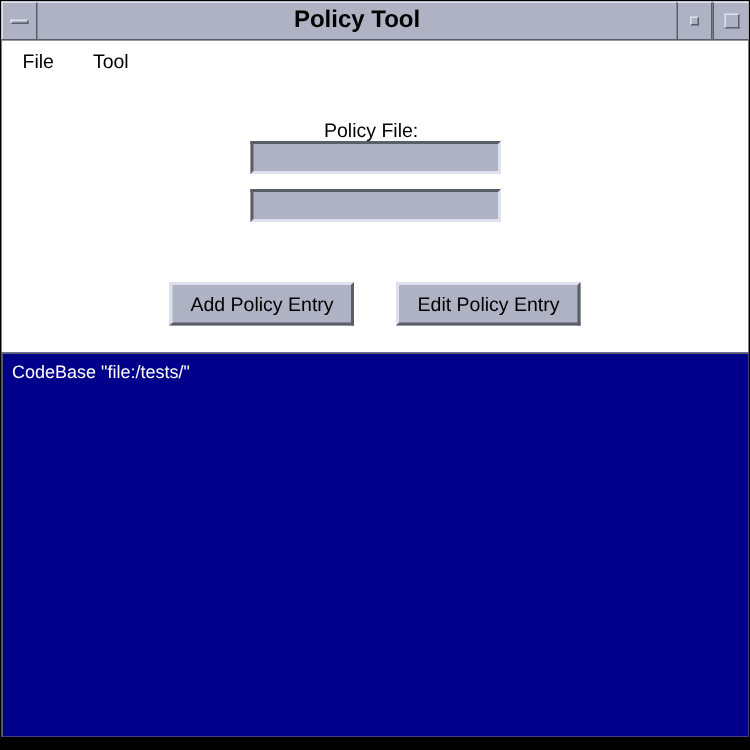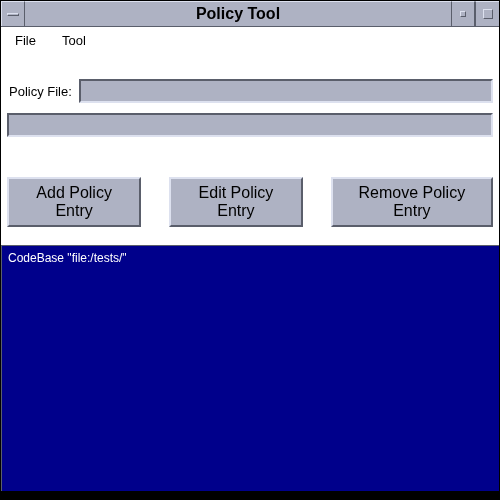--- a/index.html
+++ b/index.html
@@ -95,20 +95,21 @@
       flex-direction: column;
       padding: 0;
     }
     .form-area {
       padding: 26px 6px 6px 6px;
     }
     .form-row {
       display: flex;
       align-items: center;
       margin-bottom: 10px;
+      flex-direction: column;
     }
     .form-label {
       width: 72px;
       font-size: 13px;
       color: #000;
       padding-left: 2px;
     }
     .form-input {
       flex: 1;
       height: 24px;
@@ -128,21 +129,21 @@
       gap: 28px;
       padding: 24px 6px 18px 6px;
     }
     .btn {
       background: #aeb2c3;
       border-top: 2px solid #dde1ef;
       border-left: 2px solid #dde1ef;
       border-bottom: 2px solid #5a5e6b;
       border-right: 2px solid #5a5e6b;
       padding: 5px 12px;
-      font-size: 16px;
+      font-size: 13px;
       color: #000;
       cursor: default;
       font-family: inherit;
     }
     .list-area {
       flex: 1;
       background: #00008b;
       margin: 0;
       border-top: 1px solid #5a5e6b;
       border-left: 1px solid #5a5e6b;
@@ -185,20 +186,19 @@
         <input class="form-input" type="text" value="" style="">
       </div>
       <div class="form-row">
         <input class="form-input" type="text" value="" style="">
       </div>
     </div>
 
     <div class="button-row">
       <button class="btn">Add Policy Entry</button>
       <button class="btn">Edit Policy Entry</button>
-      <button class="btn">Remove Policy Entry</button>
     </div>
 
     <div class="list-area">
       <div class="list-item">CodeBase "file:/tests/"</div>
     </div>
   </div>
 </div>
 
 </body></html>

